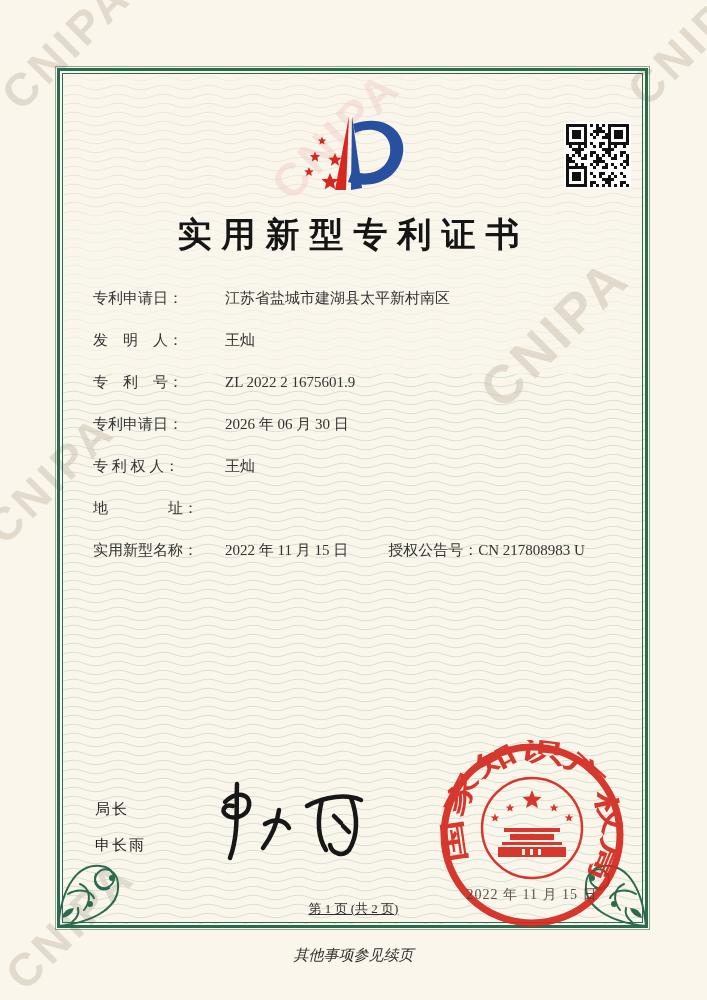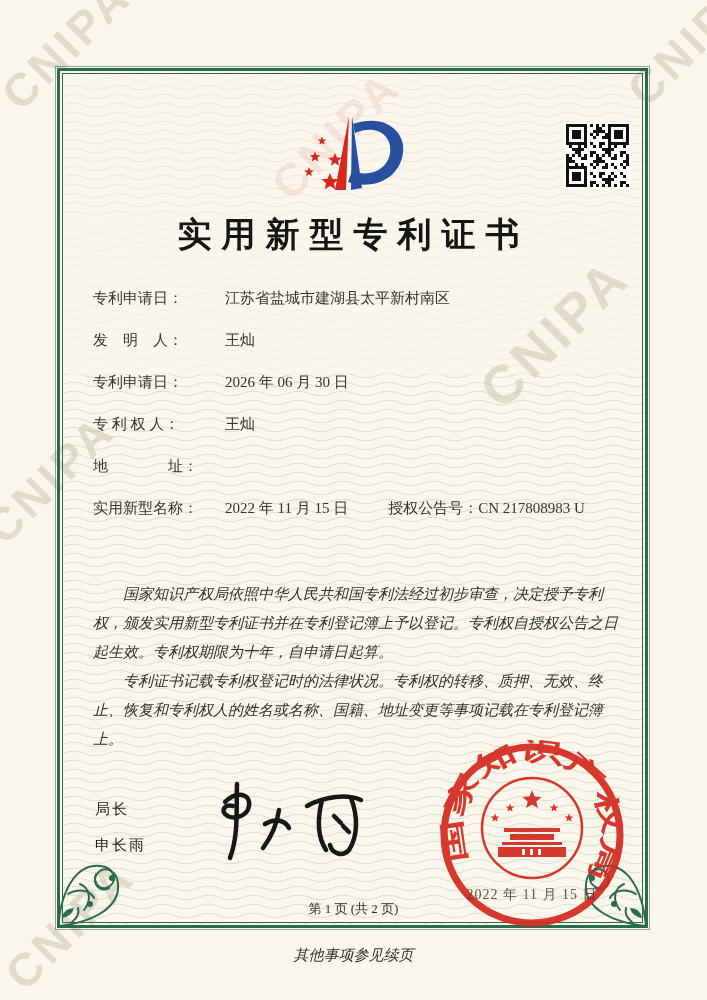--- a/index.html
+++ b/index.html
@@ -33,21 +33,21 @@
   .paras p{margin:0;text-indent:2em;}
   .director{position:absolute;left:95px;top:800px;font-size:15px;color:#1d1d1d;
             font-family:"Liberation Sans","DejaVu Sans",sans-serif;letter-spacing:2px;}
   .director-name{position:absolute;left:95px;top:836px;font-size:15px;color:#1d1d1d;
             font-family:"Liberation Sans","DejaVu Sans",sans-serif;letter-spacing:2px;}
   .signature{position:absolute;left:203px;top:772px;}
   .seal{position:absolute;left:432px;top:740px;}
   .seal-date{position:absolute;left:432px;top:886px;width:200px;text-align:center;
              font-size:14px;letter-spacing:1px;color:rgba(70,58,48,.88);}
   .page-info{position:absolute;left:0;top:900px;width:707px;text-align:center;
-             font-size:13px;color:#2f2f2f;}
+             font-size:13px;color:#2f2f2f;text-decoration:underline;}
   .cont-note{position:absolute;left:0;top:946px;width:707px;text-align:center;
              font-size:15px;font-style:italic;color:#2f2f2f;}
   .corner{position:absolute;pointer-events:none;}
 </style>
 </head>
 <body>
 
 <div class="page">
 
   <span class="wm" style="left:-14px;top:18px;">CNIPA</span>
@@ -565,42 +565,42 @@
   <div class="fields">
     <div class="row">
       <span class="lbl">专利申请日：</span>
       <span class="val">江苏省盐城市建湖县太平新村南区</span>
     </div>
     <div class="row">
       <span class="lbl">发　明　人：</span>
       <span class="val">王灿</span>
     </div>
     <div class="row">
+      <span class="lbl">专　利　号：</span>
+      <span class="val">ZL 2022 2 1675601.9</span>
+    </div>
+    <div class="row">
       <span class="lbl">专利申请日：</span>
       <span class="val">2026 年 06 月 30 日</span>
     </div>
     <div class="row">
       <span class="lbl">专 利 权 人：</span>
       <span class="val">王灿</span>
     </div>
     <div class="row">
       <span class="lbl">地　　　　址：</span>
     </div>
     <div class="row">
       <span class="lbl">实用新型名称：</span>
       <span class="val">2022 年 11 月 15 日</span>
       <span class="lbl grant-gap" style="width:auto;flex:0 0 auto;">授权公告号：</span>
       <span class="val">CN 217808983 U</span>
     </div>
   </div>
 
-  <div class="paras">
-    <p>国家知识产权局依照中华人民共和国专利法经过初步审查，决定授予专利权，颁发实用新型专利证书并在专利登记簿上予以登记。专利权自授权公告之日起生效。专利权期限为十年，自申请日起算。</p>
-    <p>专利证书记载专利权登记时的法律状况。专利权的转移、质押、无效、终止、恢复和专利权人的姓名或名称、国籍、地址变更等事项记载在专利登记簿上。</p>
-  </div>
 
   <div class="director">局长</div>
   <div class="director-name">申长雨</div>
 
   <svg class="signature" width="185" height="100" viewBox="0 0 185 100">
     <g fill="none" stroke="#171717" stroke-width="4.5" stroke-linecap="round" stroke-linejoin="round">
       <path d="M34 12 C 33 35 36 62 27 86"></path>
       <path d="M22 30 C 34 18 48 22 46 34 C 44 46 28 48 22 42 C 18 38 22 32 30 34"></path>
       <path d="M76 38 C 74 52 69 64 60 76"></path>
       <path d="M62 52 C 72 46 82 48 86 56"></path>

